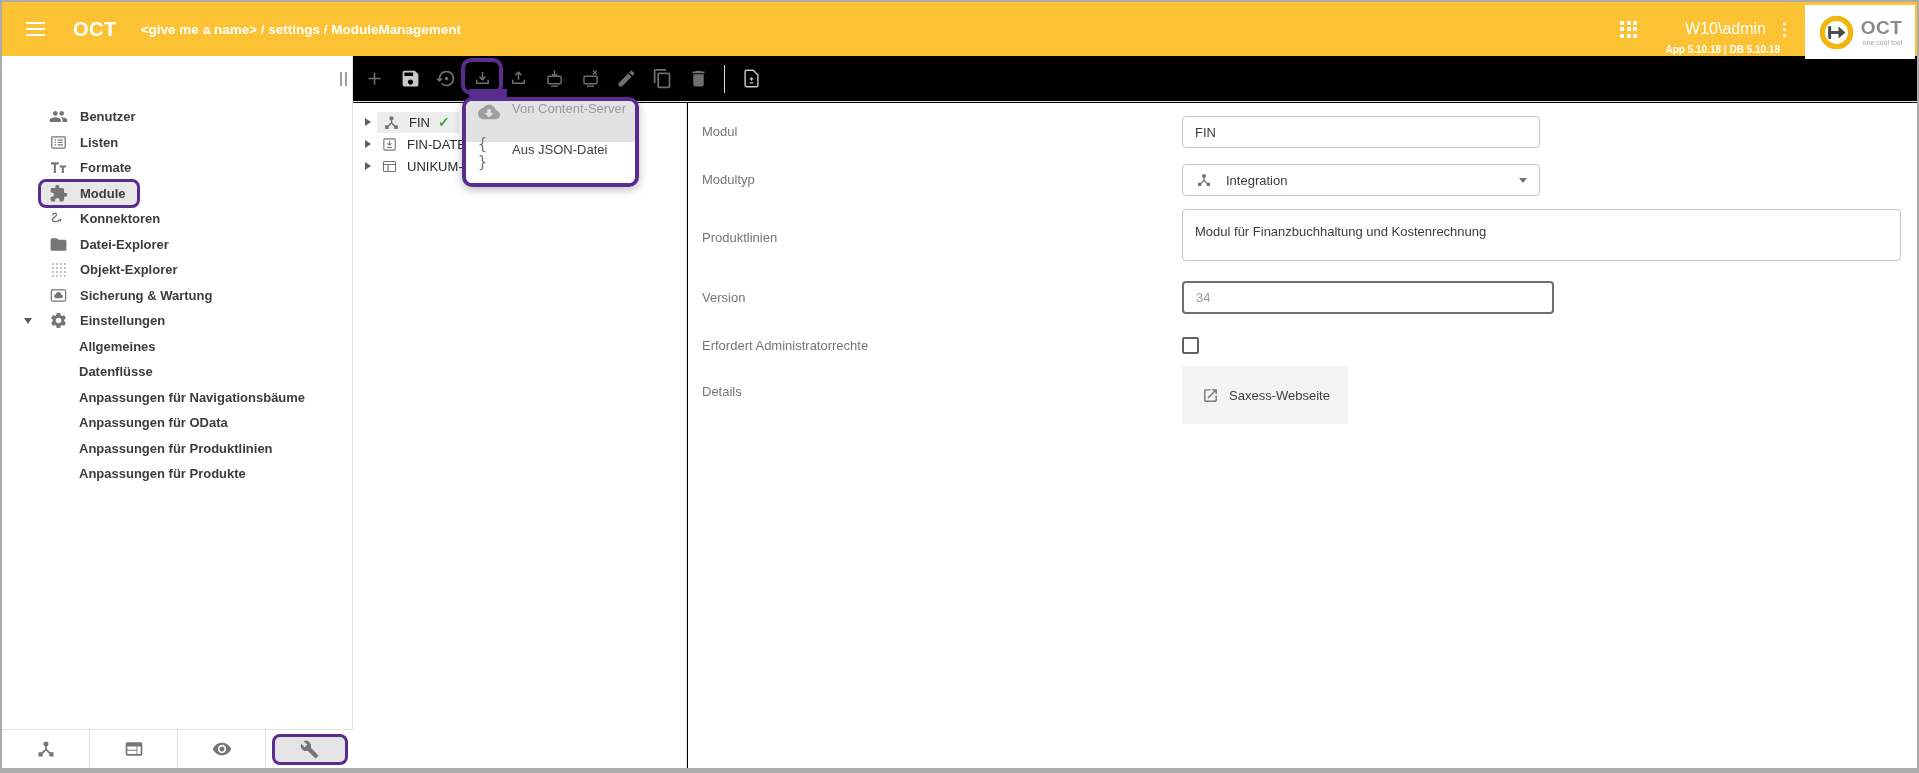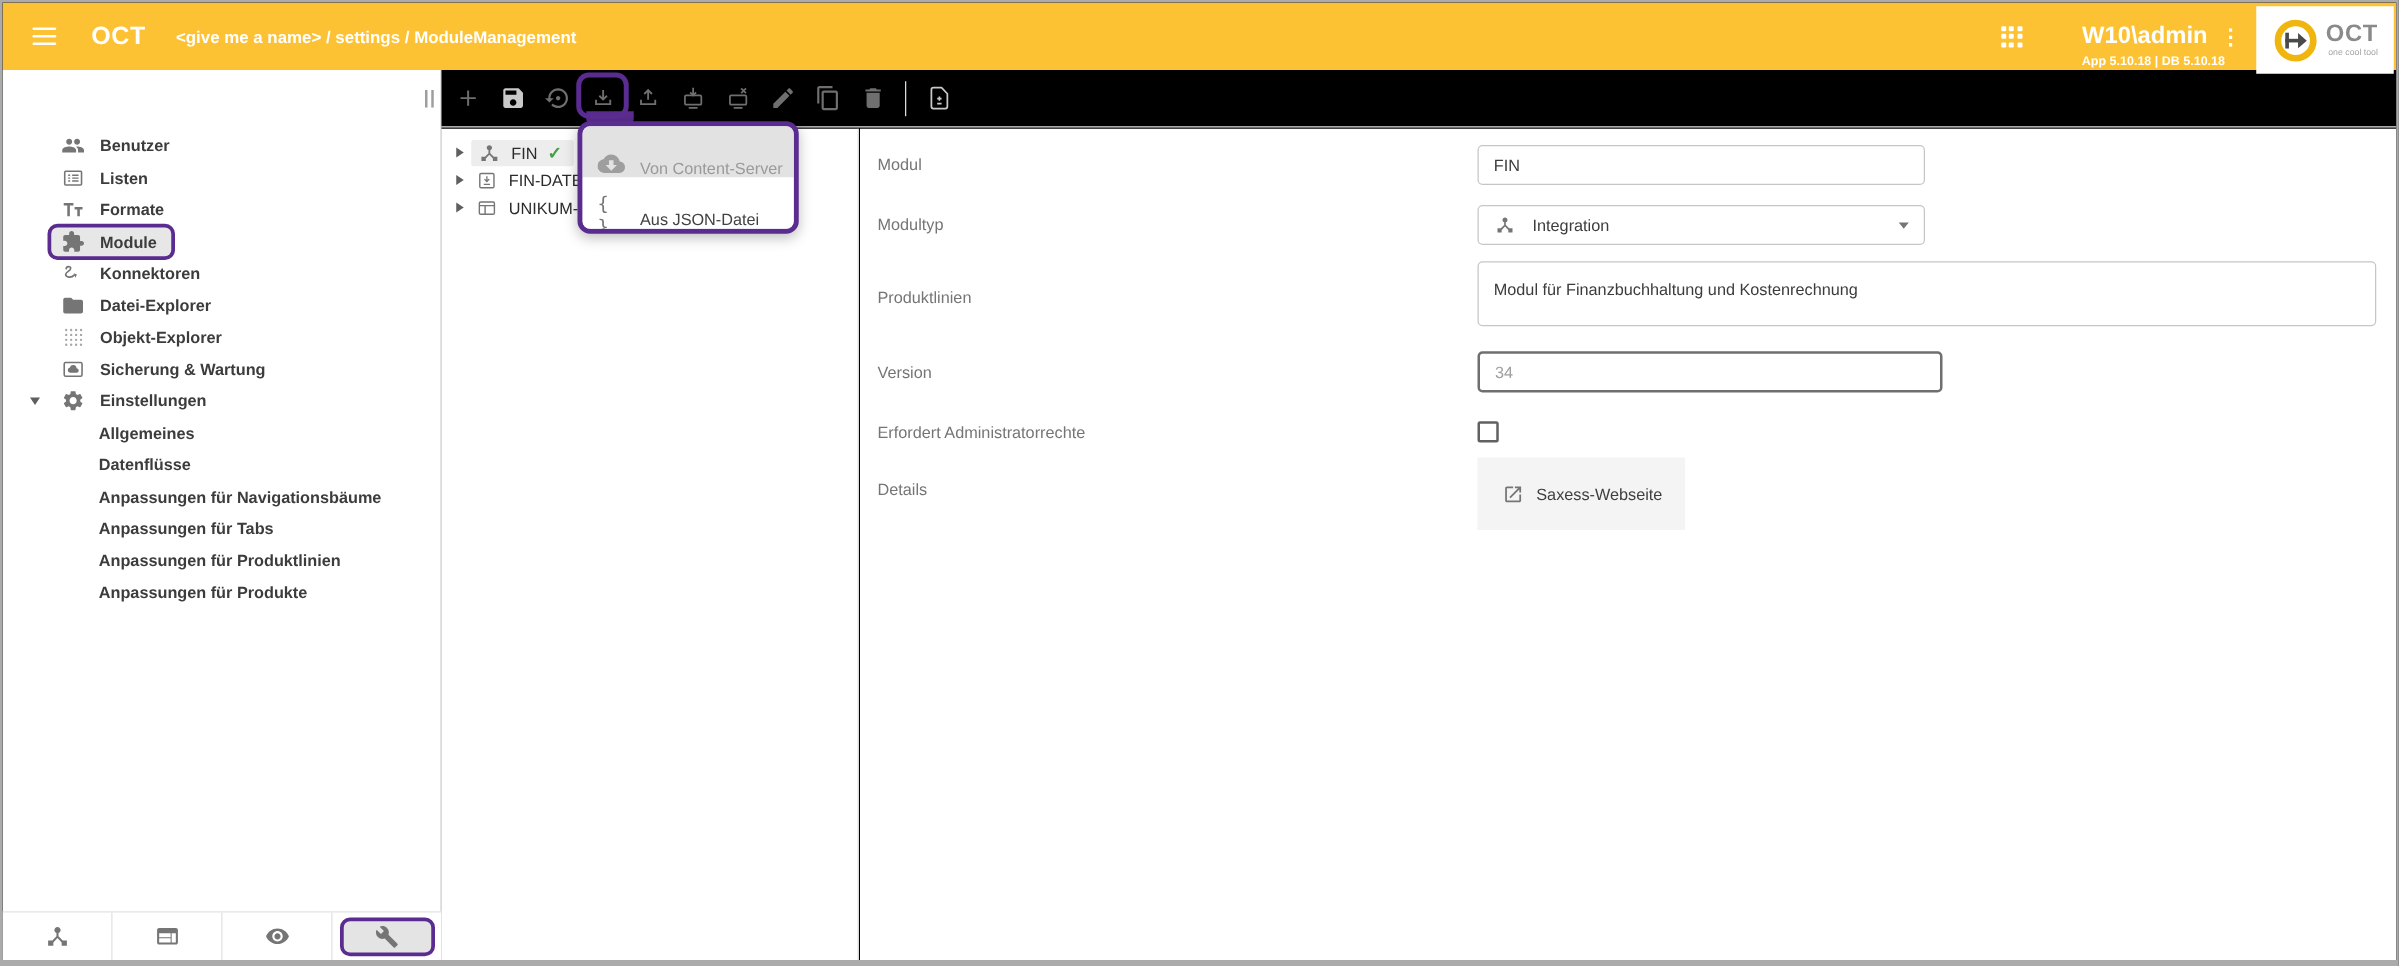--- a/index.html
+++ b/index.html
@@ -9,21 +9,21 @@
 
   
   .topbar { position:absolute; left:0; top:0; width:100%; height:54px; background:#FDC233; display:flex; align-items:center; }
   .hamburger { margin-left:24px; display:flex; flex-direction:column; gap:3.5px; cursor:pointer; }
   .hamburger i { display:block; width:19px; height:2.4px; background:#fff; border-radius:1px; }
   .app-title { color:#fff; font-size:20px; font-weight:bold; margin-left:28px; letter-spacing:0.5px; }
   .breadcrumb { color:#fff; font-size:13.5px; font-weight:bold; margin-left:24px; }
   .topbar-right { position:absolute; right:124px; top:0; height:54px; display:flex; align-items:center; }
   .grid9 { display:grid; grid-template-columns:repeat(3,4px); grid-gap:2.5px; margin-right:48px; cursor:pointer; }
   .grid9 i { width:4px; height:4px; background:#fff; border-radius:1px; }
-  .username { color:#fff; font-size:19px; font-weight:bold; }
+  .username { color:#fff; font-size:16px; font-weight:normal; }
   .kebab { color:#fff; font-size:17px; font-weight:bold; margin-left:10px; cursor:pointer; line-height:1; }
   .version-info { position:absolute; right:137px; bottom:1px; color:#fff; font-size:10px; font-weight:bold; }
   .logo-box { position:absolute; top:3px; right:2px; width:110px; height:54px; background:#fff; z-index:40; display:flex; align-items:center; justify-content:center; gap:6px; }
   .logo-texts { display:flex; flex-direction:column; align-items:flex-end; }
   .logo-oct { font-size:19px; font-weight:600; color:#8A8A8A; letter-spacing:0.5px; line-height:1; }
   .logo-tag { font-size:7px; color:#A3A3A3; margin-top:2px; }
 
   
   .sidebar { position:absolute; left:0; top:54px; bottom:0; width:351px; background:#fff; border-right:1px solid #E3E3E3; }
   .nav { padding-top:48px;font-weight:bold; }
@@ -60,21 +60,21 @@
   .tri-right { width:0; height:0; border-left:6px solid #5F5F5F; border-top:4.5px solid transparent; border-bottom:4.5px solid transparent; flex:0 0 6px; }
   .ticon { width:17px; height:17px; color:#757575; margin-left:10px; display:flex; align-items:center; justify-content:center; }
   .ticon svg { width:17px; height:17px; }
   .tlabel { font-size:13px; font-weight:500; color:#2B2B2B; margin-left:9px; white-space:nowrap; }
   .tree-pill { display:flex; align-items:center; margin-left:6px; padding:2px 9px 2px 6px; background:#EDEDED; border-radius:2px; }
   .tree-pill .ticon { margin-left:0; }
   .tcheck { color:#43A047; font-size:14px; font-weight:bold; margin-left:8px; }
 
   
   .imenu { position:absolute; left:109px; top:41px; width:177px; background:#fff; border:4px solid #5B2C90; border-radius:10px; box-shadow:0 3px 10px rgba(0,0,0,.25); z-index:30; overflow:hidden; }
-  .mitem { height:41px; display:flex; align-items:flex-end; padding-left:12px; cursor:pointer; background:#fff; }
+  .mitem { height:41px; display:flex; align-items:flex-start; padding-left:12px; cursor:pointer; background:#fff; }
   .mitem.hovered { background:#E2E2E2; }
   .micon { width:22px; height:22px; display:flex; align-items:center; justify-content:center; color:#9E9E9E; }
   .micon svg { width:22px; height:22px; }
   .braces { font-family:"DejaVu Sans Mono", monospace; font-size:15px; color:#757575; letter-spacing:1px; }
   .mlabel { font-size:13px; margin-left:12px; white-space:nowrap; }
   .mitem.hovered .mlabel { color:#9A9A9A; }
   .mitem:not(.hovered) .mlabel { color:#424242; }
 
   
   .form-panel { position:absolute; left:335px; top:47px; right:0; bottom:0; background:#fff; }
@@ -234,21 +234,21 @@
       <div class="schild">
           <span>Allgemeines</span>
         </div>
       <div class="schild">
           <span>Datenflüsse</span>
         </div>
       <div class="schild">
           <span>Anpassungen für Navigationsbäume</span>
         </div>
       <div class="schild">
-          <span>Anpassungen für Tabs</span>
+          <span>Anpassungen für OData</span>
         </div>
       <div class="schild">
           <span>Anpassungen für Produktlinien</span>
         </div>
       <div class="schild">
           <span>Anpassungen für Produkte</span>
         </div>
     </div>
 
     <div class="bbar">

